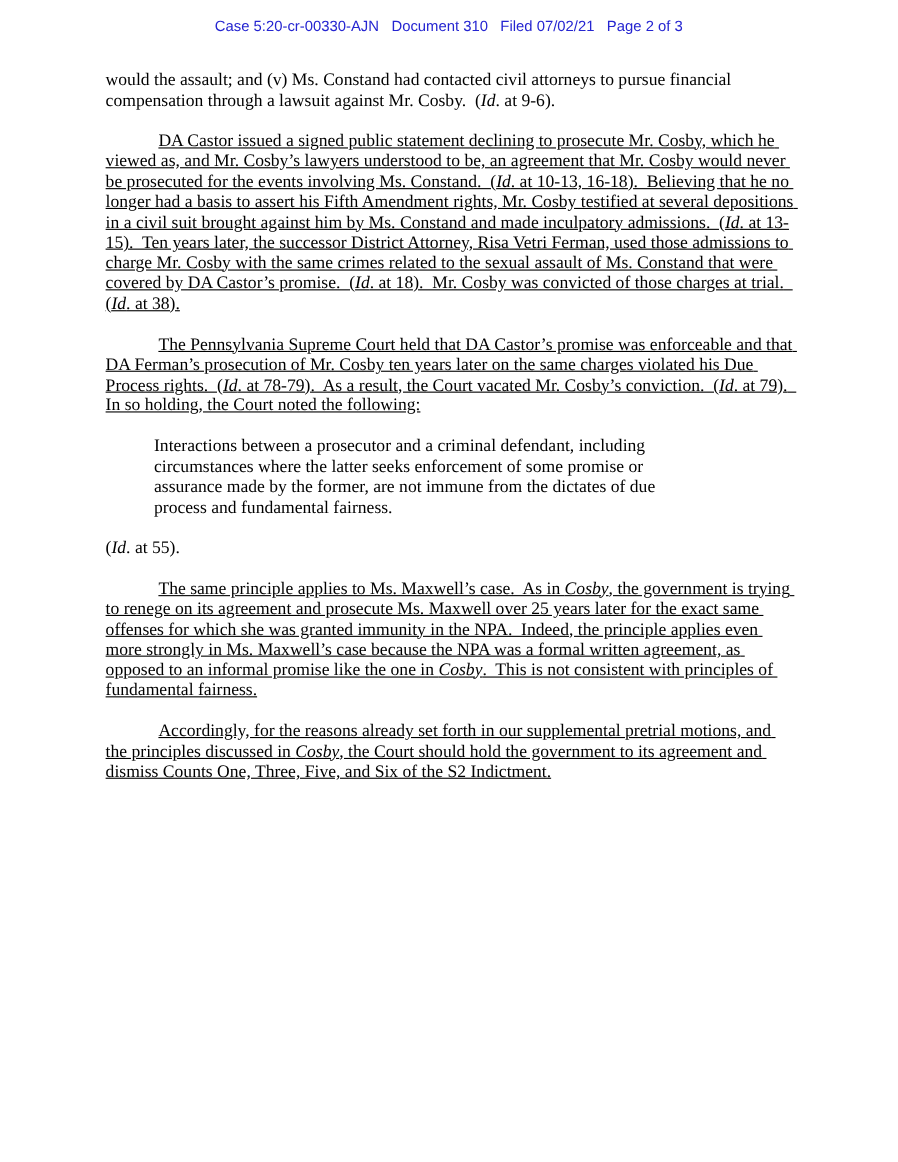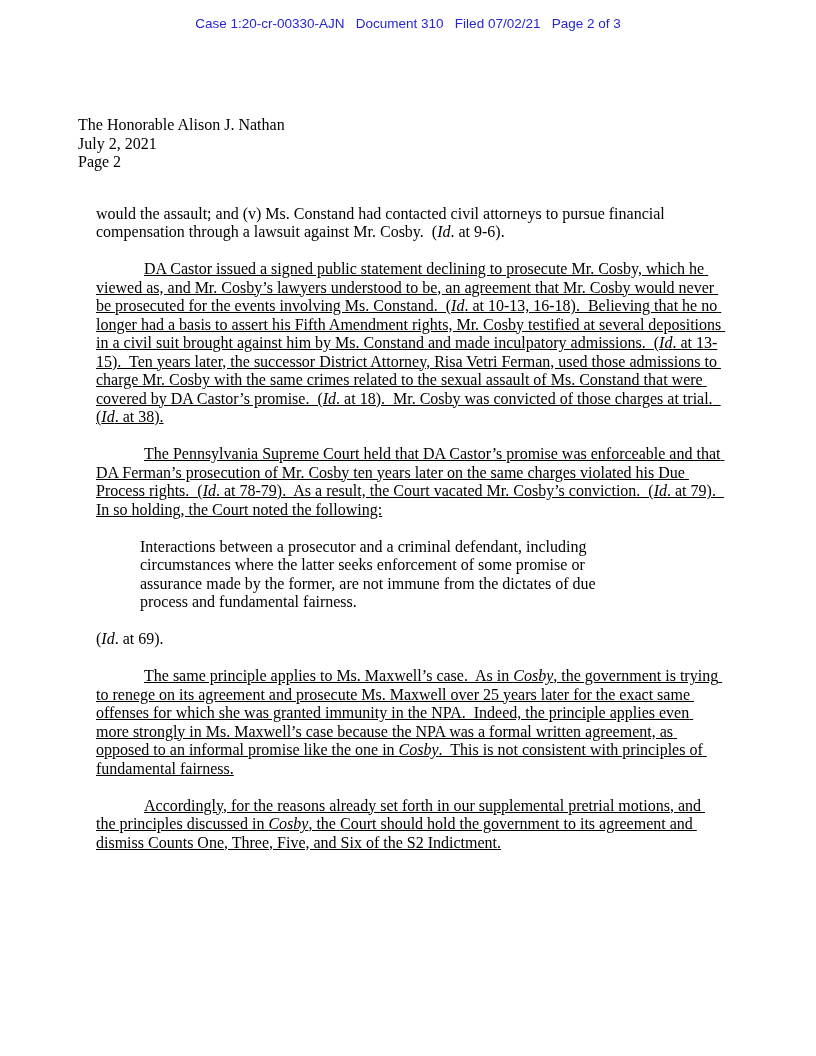--- a/index.html
+++ b/index.html
@@ -36,30 +36,25 @@
     white-space: pre-wrap;
   }
   .para.indent { text-indent: 48px; text-decoration: underline; }
   .para.quote  { margin-left: 44px; width: 458px; }
   .it { font-style: italic; }
 </style>
 </head>
 <body>
 
 <div class="page">
-  <div class="stamp" style="color: rgb(37, 37, 209);">Case 1:20-cr-00330-AJN   Document 310   Filed 07/02/21   Page 2 of 3</div>
+  <div class="stamp" style="color: rgb(37, 37, 209);">Case 5:20-cr-00330-AJN   Document 310   Filed 07/02/21   Page 2 of 3</div>
 
-  <div class="address">
-    <div>The Honorable Alison J. Nathan</div>
-    <div>July 2, 2021</div>
-    <div>Page 2</div>
-  </div>
 
   <div class="body-text">
       <p class="para flush"><span>would the assault; and (v) Ms. Constand had contacted civil attorneys to pursue financial compensation through a lawsuit against Mr. Cosby.  (</span><span class="it">Id</span><span>. at 9-6).</span></p>
       <p class="para indent"><span>DA Castor issued a signed public statement declining to prosecute Mr. Cosby, which he viewed as, and Mr. Cosby’s lawyers understood to be, an agreement that Mr. Cosby would never be prosecuted for the events involving Ms. Constand.  (</span><span class="it">Id</span><span>. at 10-13, 16-18).  Believing that he no longer had a basis to assert his Fifth Amendment rights, Mr. Cosby testified at several depositions in a civil suit brought against him by Ms. Constand and made inculpatory admissions.  (</span><span class="it">Id</span><span>. at 13-15).  Ten years later, the successor District Attorney, Risa Vetri Ferman, used those admissions to charge Mr. Cosby with the same crimes related to the sexual assault of Ms. Constand that were covered by DA Castor’s promise.  (</span><span class="it">Id</span><span>. at 18).  Mr. Cosby was convicted of those charges at trial.  (</span><span class="it">Id</span><span>. at 38).</span></p>
       <p class="para indent"><span>The Pennsylvania Supreme Court held that DA Castor’s promise was enforceable and that DA Ferman’s prosecution of Mr. Cosby ten years later on the same charges violated his Due Process rights.  (</span><span class="it">Id</span><span>. at 78-79).  As a result, the Court vacated Mr. Cosby’s conviction.  (</span><span class="it">Id</span><span>. at 79).  In so holding, the Court noted the following:</span></p>
       <p class="para quote"><span>Interactions between a prosecutor and a criminal defendant, including circumstances where the latter seeks enforcement of some promise or assurance made by the former, are not immune from the dictates of due process and fundamental fairness.</span></p>
-      <p class="para flush"><span>(</span><span class="it">Id</span><span>. at 69).</span></p>
+      <p class="para flush"><span>(</span><span class="it">Id</span><span>. at 55).</span></p>
       <p class="para indent"><span>The same principle applies to Ms. Maxwell’s case.  As in </span><span class="it">Cosby</span><span>, the government is trying to renege on its agreement and prosecute Ms. Maxwell over 25 years later for the exact same offenses for which she was granted immunity in the NPA.  Indeed, the principle applies even more strongly in Ms. Maxwell’s case because the NPA was a formal written agreement, as opposed to an informal promise like the one in </span><span class="it">Cosby</span><span>.  This is not consistent with principles of fundamental fairness.</span></p>
       <p class="para indent"><span>Accordingly, for the reasons already set forth in our supplemental pretrial motions, and the principles discussed in </span><span class="it">Cosby</span><span>, the Court should hold the government to its agreement and dismiss Counts One, Three, Five, and Six of the S2 Indictment.</span></p>
     </div>
 </div>
 
 </body></html>

